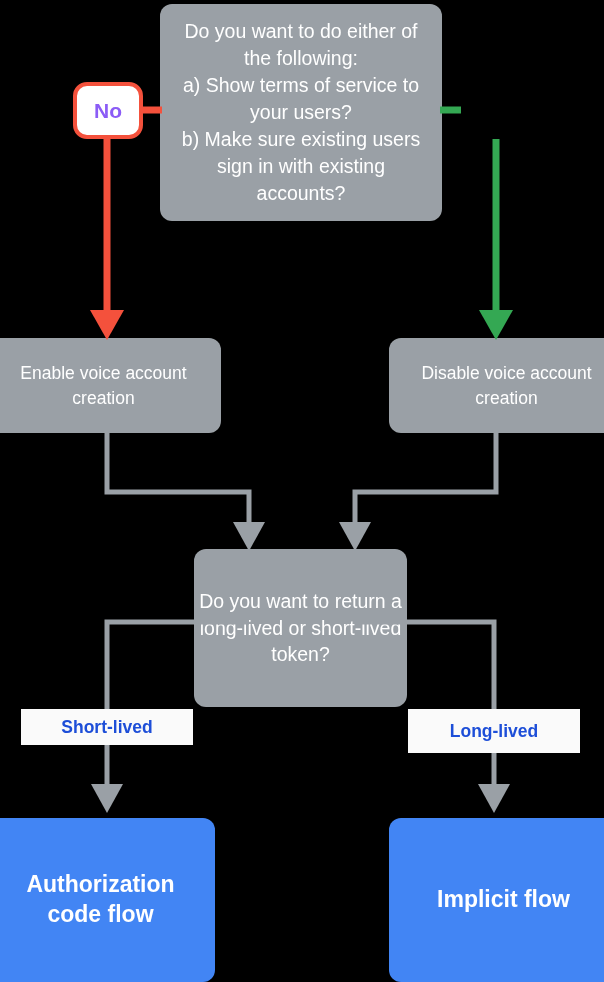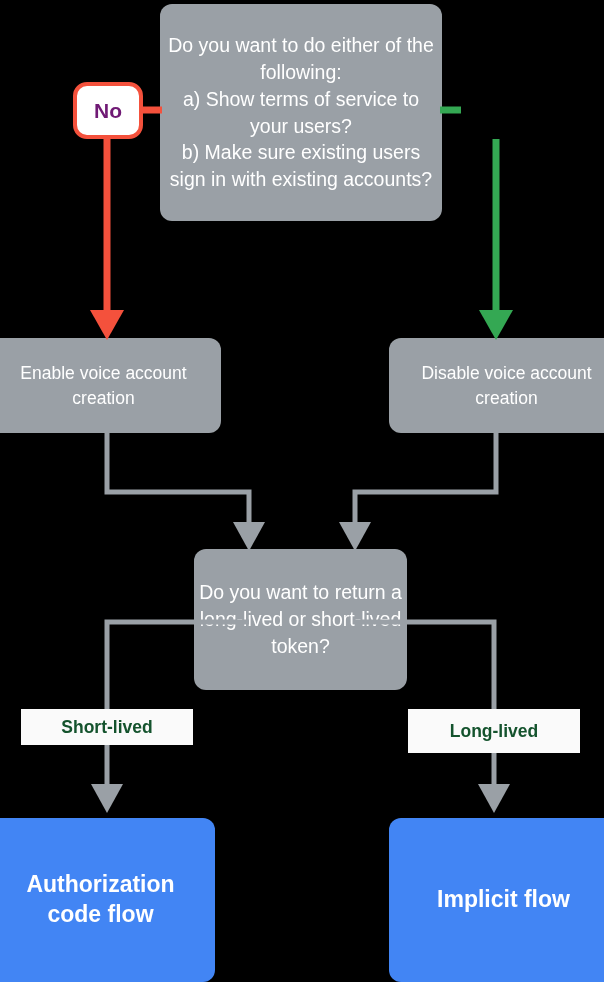--- a/index.html
+++ b/index.html
@@ -31,27 +31,27 @@
     border-radius: 12px;
     color: #ffffff;
   }
   .decision-top {
     left: 160px;
     top: 4px;
     width: 282px;
     height: 217px;
     font-size: 19.5px;
     line-height: 1.38;
-    padding: 6px 5px;
+    padding: 6px 18px;
   }
   .decision-bottom {
     left: 194px;
     top: 549px;
     width: 213px;
-    height: 141px;
+    height: 158px;
     font-size: 19.5px;
     line-height: 1.38;
     padding: 4px 0;
   }
   .proc-left {
     left: -14px;
     top: 338px;
     width: 235px;
     height: 95px;
     font-size: 17.5px;
@@ -71,21 +71,21 @@
   .choice {
     position: absolute;
     box-sizing: border-box;
     display: flex;
     align-items: center;
     justify-content: center;
     background: #ffffff;
     border-radius: 14px;
     font-size: 21px;
     font-weight: bold;
-    color: #701a75;
+    color: #8b5cf6;
     z-index: 6;
   }
   .choice-no {
     left: 73px;
     top: 82px;
     width: 70px;
     height: 57px;
     border: 4px solid #F4513C;
   }
   .choice-yes {
@@ -125,21 +125,21 @@
     padding: 0 16px;
   }
   
   .edge-label {
     position: absolute;
     box-sizing: border-box;
     display: flex;
     align-items: center;
     justify-content: center;
     background: #fafafa;
-    color: #14532d;
+    color: #1d4ed8;
     font-size: 17.5px;
     font-weight: bold;
     z-index: 5;
   }
   .label-short {
     left: 21px;
     top: 709px;
     width: 172px;
     height: 36px;
   }

